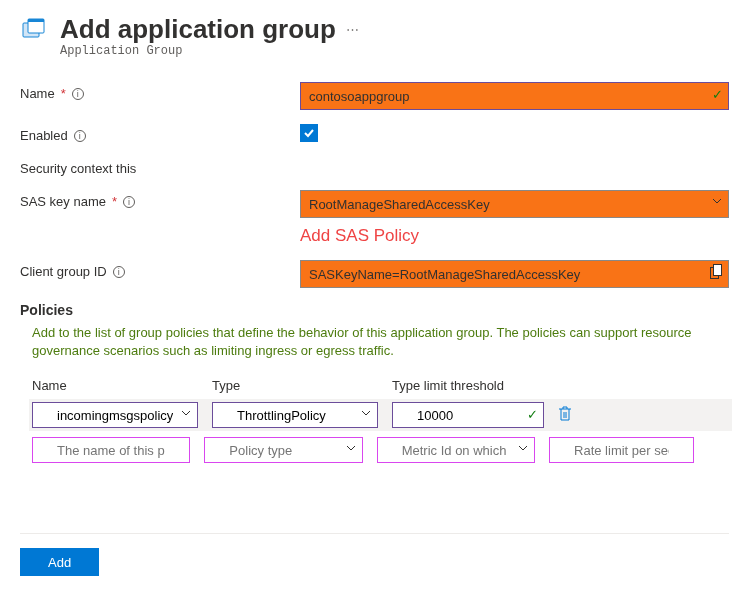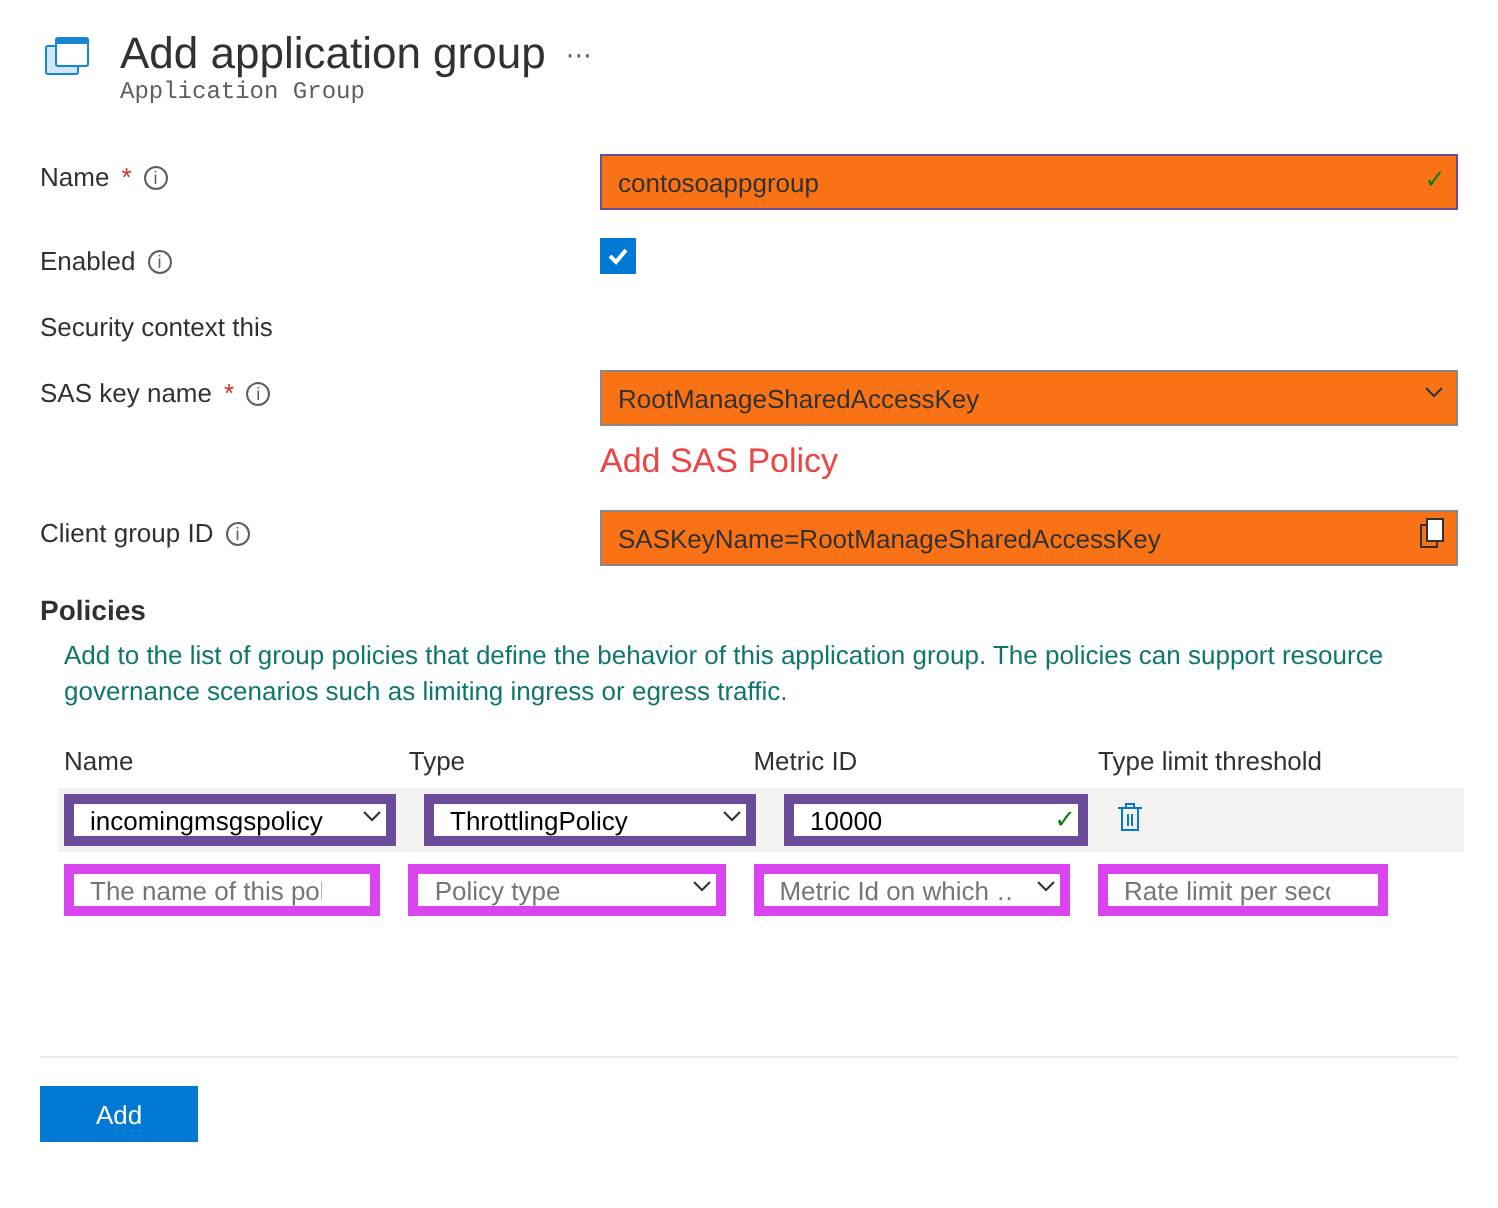--- a/index.html
+++ b/index.html
@@ -1,21 +1,21 @@
 <!DOCTYPE html>
 <html><head>
 <meta charset="utf-8">
 <style>
   * { box-sizing: border-box; }
   html, body { margin:0; padding:0; font-family: "Segoe UI", Arial, sans-serif; font-size:13px; color:#323130; background:#fff; }
   .page { padding:14px 20px 20px 20px; width:749px; }
   .header { display:flex; align-items:flex-start; gap:12px; }
   .icon-wrap { width:28px; height:28px; display:flex; align-items:center; justify-content:center; margin-top:2px;}
   .title-line { display:flex; align-items:center; gap:10px; }
-  h1 { font-size:22px; font-weight:400; margin:0; }
+  h1 { font-size:26px; font-weight:700; margin:0; }
   .ellipsis { color:#605e5c; letter-spacing:2px; cursor:pointer; }
   .subtitle { font-size:12px; color:#605e5c; margin-top:-1px;font-family:Liberation Mono, monospace; }
   .form { margin-top:24px; }
   .row { display:flex; align-items:flex-start; margin-bottom:14px; }
   .label-col { width:280px; display:flex; align-items:center; gap:6px; font-size:13px; padding-top:4px;}
   .field-col { flex:1; max-width:440px; }
   .req { color:#d13438; }
   .info-icon { width:12px; height:12px; border:1px solid #605e5c; border-radius:50%; display:inline-flex; align-items:center; justify-content:center; font-size:9px; color:#605e5c; cursor:default;}
   .input, .select, .readonly {
     width:100%; height:28px; padding:0 26px 0 8px; font-size:13px; font-family:inherit;
@@ -23,32 +23,32 @@
   }
   .input.valid { border-color:#6b4c9a; }
   .field-wrap { position:relative; }
   .check-green { position:absolute; right:6px; top:5px; color:#107c10; font-size:13px; }
   .chev { position:absolute; right:6px; top:5px; color:#323130; font-size:13px; pointer-events:none;}
   .copy-icon { position:absolute; right:6px; top:4px; cursor:pointer; }
   .link { color:#ef4444; font-size:17px; cursor:pointer; margin-top:8px; display:inline-block;}
   .checkbox { width:18px; height:18px; background:#0078d4; display:flex; align-items:center; justify-content:center; cursor:pointer;}
   .checkbox svg { stroke:#fff; }
   .section-title { font-weight:600; font-size:14px; margin-top:14px; margin-bottom:6px; }
-  .section-desc { font-size:13px; color:#0f766e; margin:0 0 18px 12px; line-height:1.4; max-width:680px;}
+  .section-desc { font-size:13px; color:#4d7c0f; margin:0 0 18px 12px; line-height:1.4; max-width:680px;}
   .table { margin-left:12px; }
   .thead { display:flex; gap:14px; font-weight:400; font-size:13px; margin-bottom:6px; }
   .thead > div { font-weight:400; }
   .col-name { width:166px; }
   .col-type { width:166px; }
   .col-metric { width:166px; }
   .col-rate { width:152px; }
   .col-del { width:22px; }
   .trow { display:flex; gap:14px; align-items:center; margin-bottom:6px; }
   .trow.hl { background:#f3f2f1; padding:3px 0 3px 0; margin-left:-3px; padding-left:3px; margin-right:-3px; padding-right:3px;}
-  .cell-input { height:26px; border:5px solid #d946ef; font-size:13px; padding:0 24px 0 8px; font-family:inherit; width:100%; background:#fff;}
+  .cell-input { height:26px; border:1px solid #d946ef; font-size:13px; padding:0 24px 0 24px; font-family:inherit; width:100%; background:#fff;}
   .cell-input.purple { border-color:#6b4c9a; }
   .cell-wrap { position:relative; }
   .placeholder { color:#767676; }
   .trash { cursor:pointer; }
   .footer { margin-top:70px; border-top:1px solid #edebe9; padding-top:14px;}
   .btn-primary { background:#0078d4; color:#fff; border:none; height:28px; padding:0 28px; font-size:13px; font-family:inherit; cursor:pointer; }
 </style>
 </head>
 <body>
 
@@ -143,21 +143,20 @@
       </div>
     </div>
 
     <div class="section-title">Policies</div>
     <p class="section-desc">Add to the list of group policies that define the behavior of this application group. The policies can support resource governance scenarios such as limiting ingress or egress traffic.</p>
 
     <div class="table">
       <div class="thead">
         <div class="col-name">Name</div>
         <div class="col-type">Type</div>
-        <div class="col-metric">Metric ID</div>
         <div class="col-rate">Type limit threshold</div>
         <div class="col-del"></div>
       </div>
 
       <div class="trow hl">
         <div class="col-name cell-wrap">
           <input class="cell-input purple" value="incomingmsgspolicy" style="">
           <span class="chev"><svg width="12" height="12" viewBox="0 0 12 12">
                 <path d="M2 4 L6 8 L10 4" stroke="#323130" stroke-width="1" fill="none"></path>
               </svg></span>

